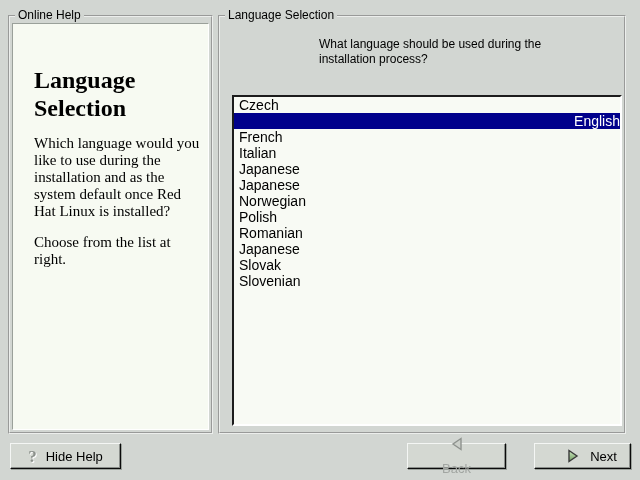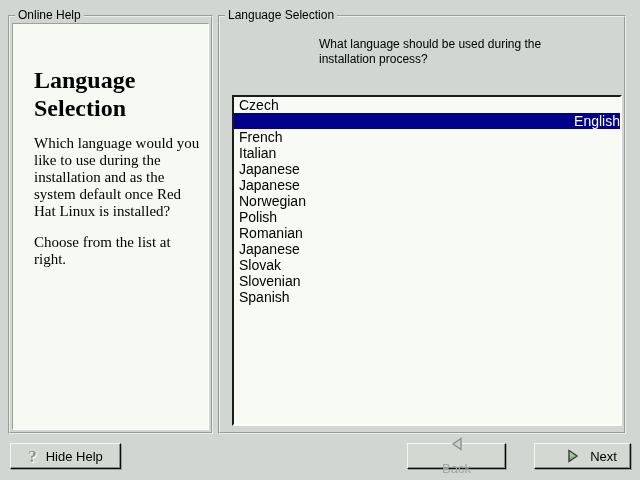--- a/index.html
+++ b/index.html
@@ -146,21 +146,20 @@
         <div class="list-row">French</div>
         <div class="list-row">Italian</div>
         <div class="list-row">Japanese</div>
         <div class="list-row">Japanese</div>
         <div class="list-row">Norwegian</div>
         <div class="list-row">Polish</div>
         <div class="list-row">Romanian</div>
         <div class="list-row">Japanese</div>
         <div class="list-row">Slovak</div>
         <div class="list-row">Slovenian</div>
-        <div class="list-row">Spanish</div>
       </div>
   </div>
 
   <button class="btn" id="hide-help-btn">
     <span class="qmark">?</span>
     <span class="btn-label">Hide Help</span>
   </button>
 
   <button class="btn" id="back-btn">
     <span>

